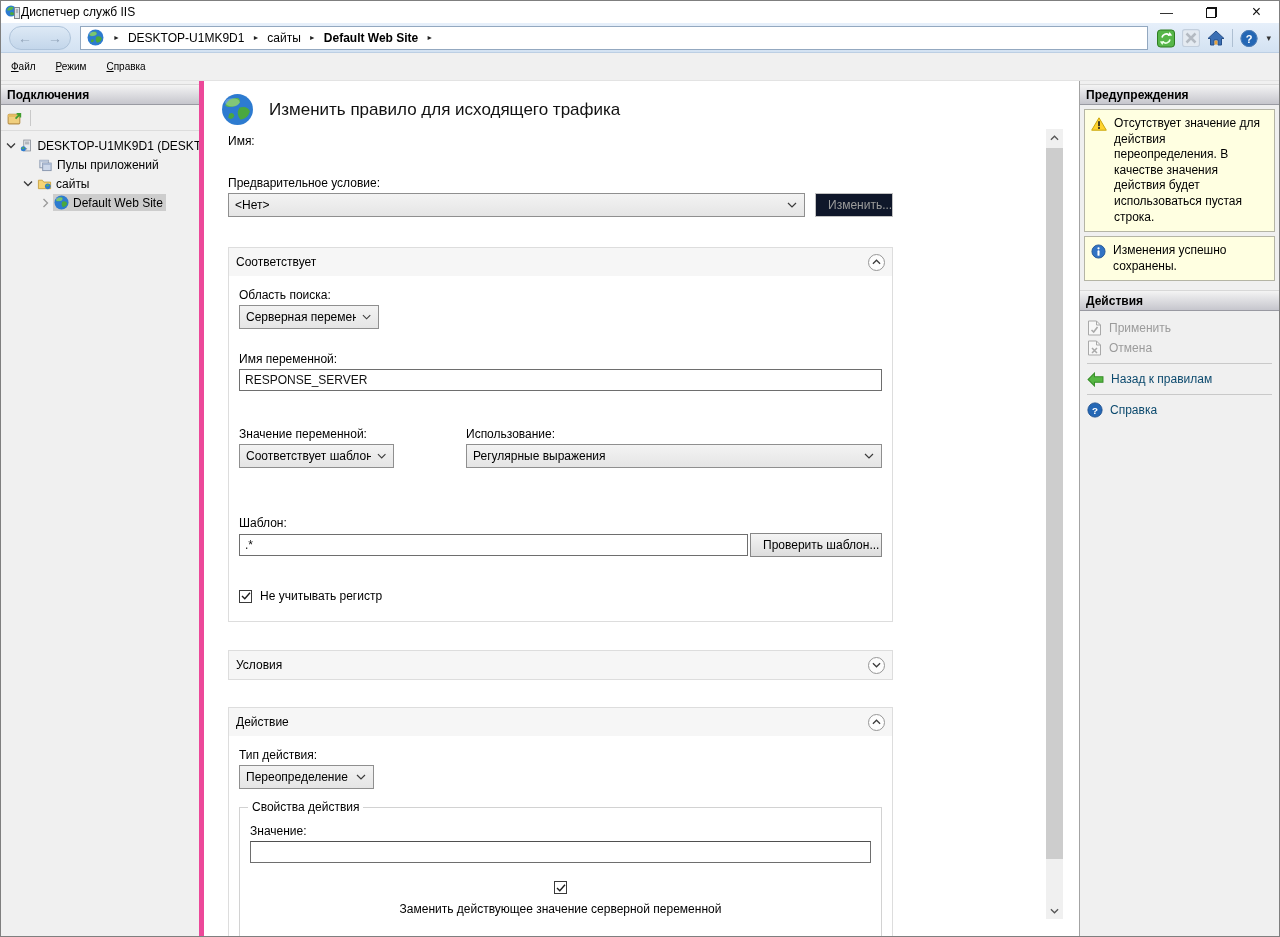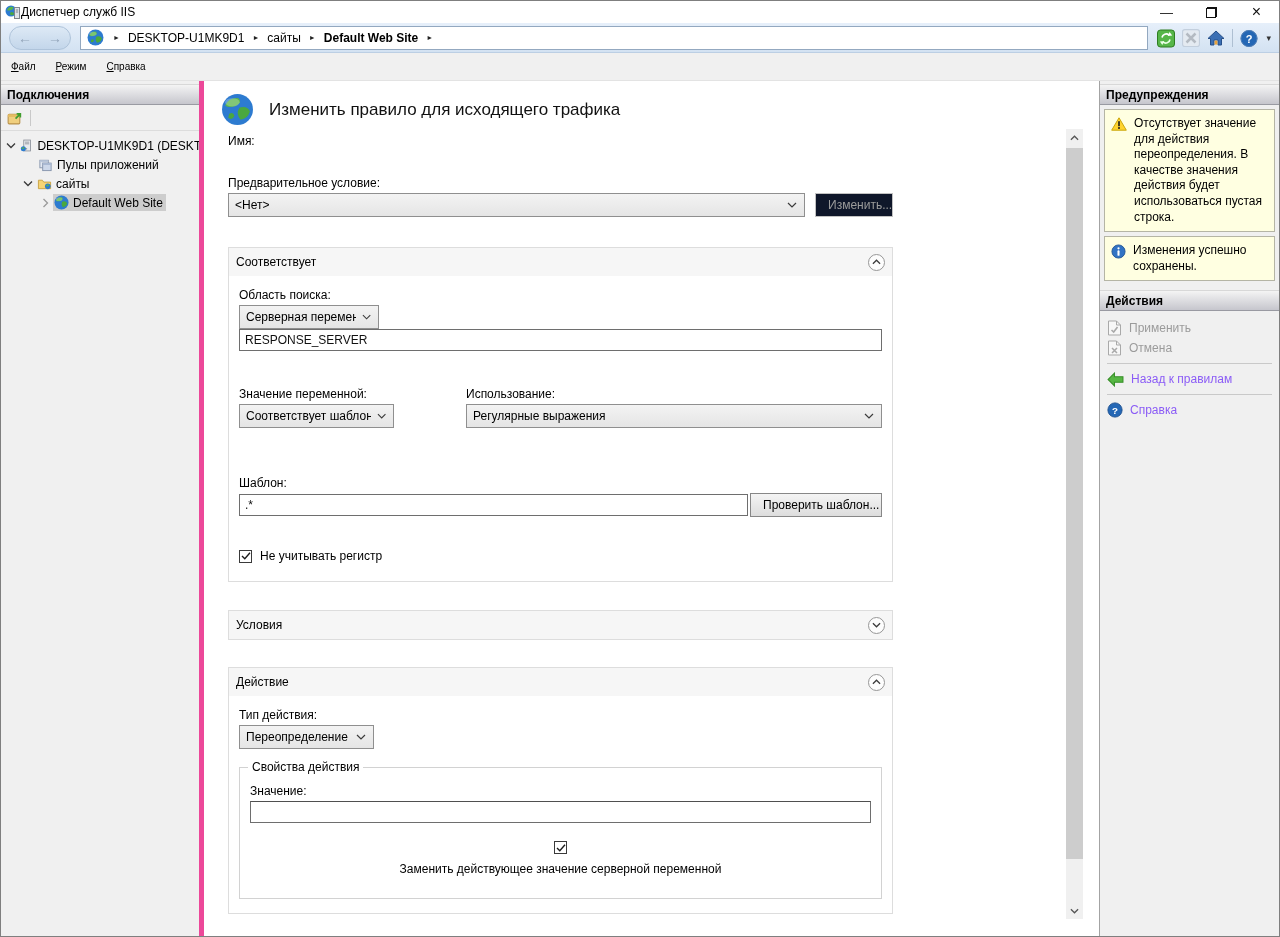--- a/index.html
+++ b/index.html
@@ -83,29 +83,29 @@
   .groupbox { position:relative; border:1px solid #d2d2d2; margin-top:18px; padding:16px 10px 20px; }
   .groupbox .legend { position:absolute; top:-8px; left:8px; background:#fff; padding:0 4px; }
 
   
   .vscroll { position:absolute; top:48px; right:16px; bottom:17px; width:17px; background:#f0f0f0; display:flex; flex-direction:column; }
   .sb-btn { height:17px; display:flex; align-items:center; justify-content:center; flex:none; }
   .sb-track { flex:1; position:relative; }
   .sb-thumb { position:absolute; top:2px; left:0; width:17px; height:94%; background:#cdcdcd; }
 
   
-  .right-panel { width:179px; flex:none; background:#f0f0f0; display:flex; flex-direction:column; }
+  .right-panel { width:199px; flex:none; background:#f0f0f0; display:flex; flex-direction:column; }
   .alerts { padding:4px 4px 0; display:flex; flex-direction:column; gap:4px; }
   .alert { background:#ffffe1; border:1px solid #b5b5a5; display:flex; gap:7px; padding:6px 6px; line-height:1.3; }
   .alert .aicon { flex:none; margin-top:1px; }
   .actions-list { padding:7px 0 0; }
   .action-item { height:20px; display:flex; align-items:center; gap:7px; padding-left:7px;text-align:center; }
   .action-item .alabel { white-space:nowrap; }
   .action-item.disabled .alabel { color:#9b9b9b; }
-  .action-item.link .alabel { color:#8b5cf6; }
+  .action-item.link .alabel { color:#0c4a6e; }
   .action-sep { border-top:1px solid #c9c9c9; margin:5px 7px; }
 </style>
 </head>
 <body>
 
 <div class="window">
 
   <div class="titlebar">
     <span class="app-icon">
       <svg width="16" height="16" viewBox="0 0 16 16">
@@ -296,20 +296,21 @@
           </div>
           <div class="section-body">
             <div class="field-label">Область поиска:</div>
             <div class="combo" style="width:140px;">
               <span class="ctext">Серверная переменн</span>
               <svg width="10" height="6" viewBox="0 0 10 6">
                   <polyline points="1,1 5,5 9,1" fill="none" stroke="#3c3c3c" stroke-width="1.2"></polyline>
                 </svg>
             </div>
 
+            <div class="field-label" style="margin-top:23px;">Имя переменной:</div>
             <input class="txt" value="RESPONSE_SERVER" style="">
 
             <div class="row mt36" style="align-items:flex-start;">
               <div style="width:155px;flex:none;">
                 <div class="field-label" style="margin-top:0;">Значение переменной:</div>
                 <div class="combo">
                   <span class="ctext">Соответствует шаблону</span>
                   <svg width="10" height="6" viewBox="0 0 10 6">
                       <polyline points="1,1 5,5 9,1" fill="none" stroke="#3c3c3c" stroke-width="1.2"></polyline>
                     </svg>

